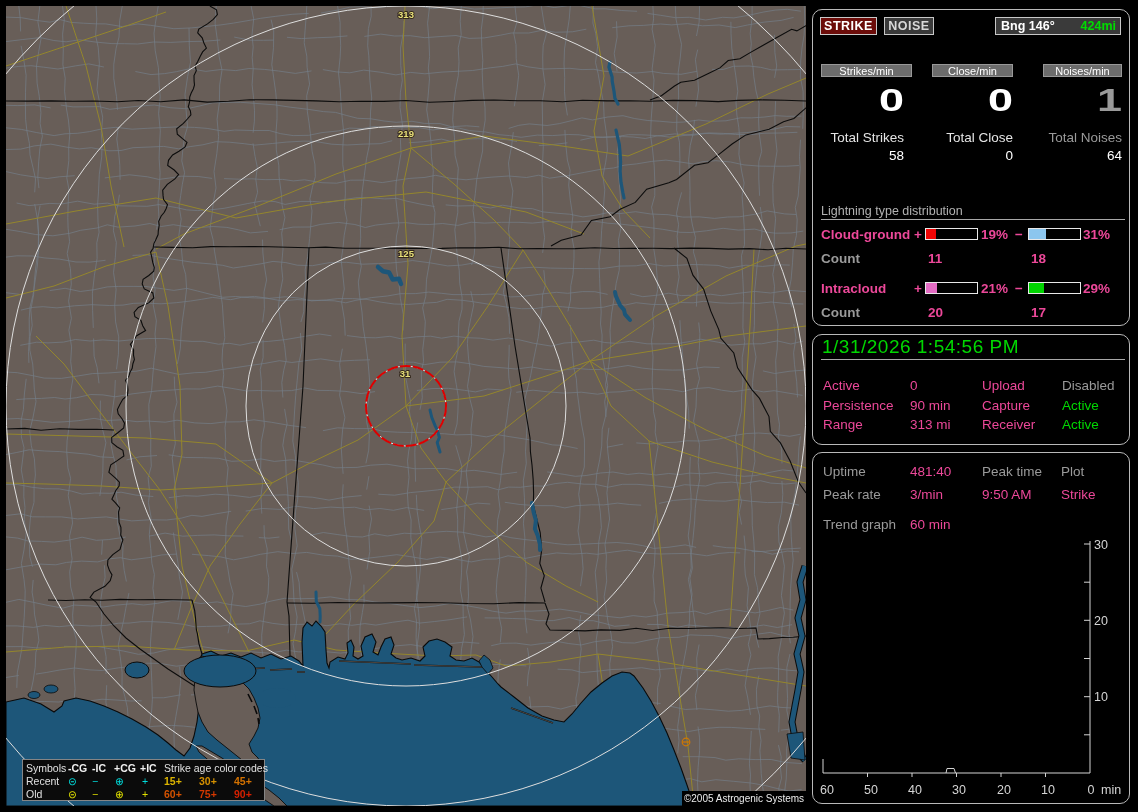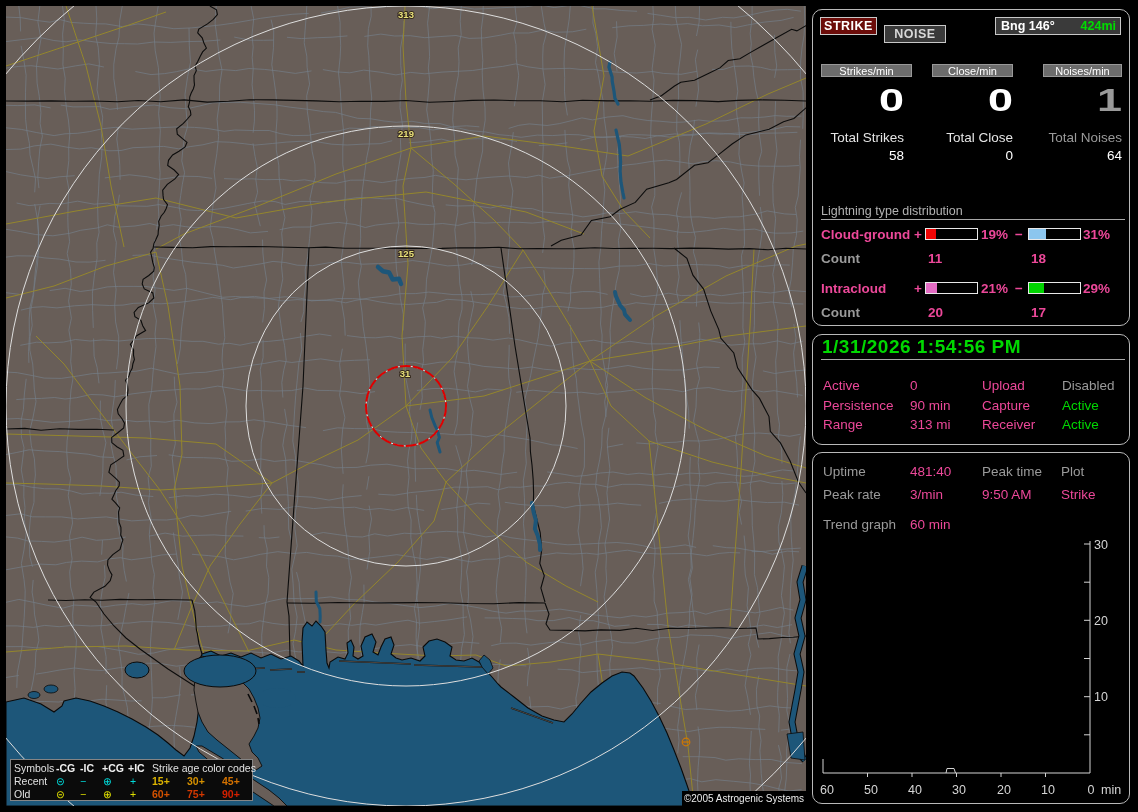--- a/index.html
+++ b/index.html
@@ -12,21 +12,21 @@
 .chip{position:absolute;top:54px;height:13px;background:#6c6c6c;border:1px solid #989898;color:#fff;font-size:11px;text-align:center;line-height:12px}
 .big{position:absolute;top:73px;font-size:31px;font-weight:bold;color:#fff;text-align:right;width:90px;transform:scaleX(1.45);transform-origin:100% 50%}
 .tlab{position:absolute;top:120px;font-size:13.5px;color:#e4e4e4;text-align:right;width:120px}
 .tval{position:absolute;top:138px;font-size:13.5px;color:#fff;text-align:right;width:120px}
 .b{font-weight:bold}
 .row{position:absolute;font-size:13.5px;color:#ec4899;white-space:nowrap}
 .gray{color:#9a9a9a}
 .green{color:#00d800}
 .bar{position:absolute;width:53px;height:12px;border:1px solid #e8e8e8;background:#000}
 .bar>div{height:10px}
-.legend{position:absolute;left:4px;top:753px;width:243px;height:42px;background:#0b0b0b;border:1px solid #858585;font-size:10.5px;color:#e0e0e0}
+.legend{position:absolute;left:16px;top:753px;width:243px;height:42px;background:#0b0b0b;border:1px solid #858585;font-size:10.5px;color:#e0e0e0}
 .leg-cell{position:absolute;white-space:nowrap}
 </style></head><body>
 <div id="map">
     <svg width="800" height="800" viewBox="0 0 800 800" style="position:absolute;left:0;top:0">
 <rect width="800" height="800" fill="#685e58"></rect>
 <path d="M12.8,0L14.2,12L14.6,25.4M15.1,39.8L18.2,56.4L20.1,69.2L19.5,86.3L19.4,97.3L19.6,113.4L20.9,124.9L23.4,137.5L24,148.8L27.1,161.9L29.5,173L28.7,186.3M28.7,198L31.9,215.4L32.6,233L32.6,244.8L31.3,260L28.7,277.9L26.8,289.8L24,301.2L23.2,313.1L23.4,330.6L22.5,345.6L22.9,356.9M20.2,372.8L18.4,388L17.4,403.5L15.1,414.7L15.4,431L18,441.7L16.6,453.9L15.3,463.9L17.9,478.4L17.8,490.8L19,501.4L18.2,513.8L20.3,526L18,543.8L15.4,557.5L18,573.5L19.2,584.5L18.9,596.9L18.2,611.5L17,626.7L16.1,640.7L13.8,654L11.3,666.9L10.8,681.9M13.4,695.2L13.5,706.5L14.4,721.3L13.5,737.4L14.5,754.8L15.2,765.4L18,779.6L19.1,795.4M33.8,0L31.9,15.8L35,32.9L32.7,45.6L30.5,60L31.1,77.2L33.3,90.5L34.9,106.7L34.1,117.5L36.4,130.2L33.9,142.3L32.7,155.9L31.8,171.1L32.9,182.1M34.1,199.6L31.4,214.1L32.5,225.7L32.3,243.3L29.8,261L28.5,273.3L27.6,288.8L24.8,304L26.2,319.4L24,330.9L23.8,344.2L26.7,358L27.5,369.1L28.3,383.2L30,395.5L26.9,412L23.7,424.8L25.3,439.5L28.4,452.8L29.4,469L28.1,479.9L28,496.4L24.8,508.2L23.3,524.1L23.3,535L23.8,550.7L26.5,560.7M27.2,573.9L26.1,586.1L27.9,597L28.5,608.2L31.6,624.2L32.9,634.4L29.8,646.9L29.2,661.4L27.1,675L24.7,686.2L21.7,700.1L22.8,717.4L24.3,734.9L26.6,751.4M28.2,767.5L30.3,781.1L31.5,798M56.5,0L58.3,14L56.6,28.2L57.3,43.8L56.9,58.8L59.2,72.2L58.6,85.2L60.5,103L62.4,114L63.8,127.9L62.7,142L62.8,154.5L60.8,171.9L62.9,183.3L62.2,197.1L61.8,211.7L62.1,222.2L63.6,235.7L61.2,247.5L64.4,262.7L65.3,278.2L62.6,295.1L65.4,312.3L62.9,324.1L65.6,340.9L64.7,355.6L66.9,373L65,383.8L63.7,400.1L63.5,417.7L61.1,434.6L60.7,444.9L61.9,461.9L64.6,472.3L62.2,489.7L65.2,505.1L66.6,517L63.6,529.9L64.6,541.4L66.1,552.9L63.7,565.8L64.7,581L67.9,593.6L66.6,609.2L67.4,622.5L70.5,634.3L69.6,649L68,666.6L69.1,682.9L68,696.2L69.8,712.7L71.7,727.3L73.1,743.5L70.6,755.4L72.9,771.3L71.9,786.9L70.1,797.7M90,0L90.8,13L89.6,29.5L92.2,41.4L93.4,57.4L92.2,70.2L91,83.8L93.6,96.3L96.7,111.1L95.3,127.3L96,137.6L95.7,150.9L93.3,168.2L92.5,185.9L91.6,198.3L92,216.3L93.1,226.3L90.8,236.9L91.1,252.4L88.4,269.2L86.4,287.1L86.6,304.5L87.3,321.9M87.6,332.5L88.1,350.2L91.1,361.4L93,377.3M94.4,394.6L94.2,411L96.9,424.8L99.9,436.7L97.1,451L96.8,466.7L95.3,480.1L93.8,490.1M99.1,519.8M96.5,534.2L95.6,548.7M98.4,559.3L99.1,571.5L96.2,584.4L94.3,597.4L96.1,611.5L94.9,622.3L97.5,636.6L100.1,650.8L100,668M100.7,679.2L99.9,696.4L102.4,710.2L101,728M100.6,738.4L102.1,753.3L101.9,768.2L99.2,785.4L97.3,799.6M116.3,0L113.7,14.6L113,31.1L110.1,42.3L107.8,58.2L107.8,72.8L110.5,90.7L111.5,103.8M112.4,120.8L110.8,133L112.9,149.1L113.8,159.3L114.1,173.8M113.4,188.7L111.8,199.7L108.7,210.4L107.4,224.8L110.3,236.4L109.3,251.3L107.5,266.5L110.1,283.5L108.7,299.1L109.6,315.9L112.7,330.8L112.4,348.2L110.5,363.3M109.3,374.1L108.7,388.1L107.2,399.3L105.3,413.5L107.4,426.1L104.8,437.3L107.2,449.5L110,459.7L110.3,475.9L110.3,490L112.4,500.1L111.6,517.8L114.1,529.9L117,540.1L116.6,551.2L118.2,564.4L120.4,575.5M122.9,587.1L119.8,602.3L117.7,614.2L115.3,624.5L112.3,638.9L114.2,650.6L116.1,666.3L116,679.8L118.9,690.7L121.4,701.7L122.1,711.9L124.6,722.1L125.9,738L126.4,755.6L123.4,766.3M126.6,778.3M152.2,0L149.4,17.2L148,27.2L149.2,44.3L152.4,61.7L153.2,79.3L154.2,90.8L152.6,107.4L154.3,124.9L153.6,137.9L153.1,152.3L154.1,166.7L153.2,183.1L152.1,196.7L152.9,210.8L150.5,223.6M148.6,233.8L148.8,245.2L148.7,256.7L147.1,270.6L149.1,283.7L147.2,298.8L150.4,314.8L149,328.1L150,340.4L148.1,354.7L146.8,369L145.6,384.7L142.8,398.4L143.2,413.8L144.8,430L144.7,446.1L145.3,460.3L142.1,471.7L143.7,486.6L142.4,496.6L145,510.9L143.3,528.6L144.7,542.3L145.9,557.4L148.4,568.5L146.9,582.2L148.8,595.8L146.4,612.6L145.2,626.7L144.4,638L144.8,652.6L145.3,664.3L145.8,675.4L146.4,693.3L145.7,704L143.2,721.1L145.1,731.8L144.7,748.5L144.1,759.4L143.2,775.5L145.6,790.6M182.4,0M183,22L183.3,39.2L184.5,56.4L181.6,70.6L179,88.3L180,103.4L181.5,120.8L178.4,131.3L176.9,143.1L175.8,154.9L178.6,166.7L176.3,178.5L174.7,189.4L173.1,200.3L175.2,213.2L172.8,229.8L175.5,243.7L176.8,258.5L179.7,268.6L180.6,282.8L178.7,298.8L176.3,315.5L175.2,325.8L174.3,342.8L171.4,357.9M168.3,370.6L168.7,381.9L171,396.3L167.9,407.9L168.1,421.6L169.3,437.6L166.2,452.1L168.2,470.1L169.7,484.8L171.2,502.6M167.4,526.5L169.8,543.6L172,557.2L173.4,570.8L176.5,585.9L174.5,599.6L171.8,613.8M173.7,660.6L174.7,675.4L172.9,693.1L169.8,710.8L167.9,722.7L168.1,735L168.5,749.1L168.5,763.1L166.2,776.2L165.9,794M210.2,0L209.1,17.4L211.2,32.9L213.1,50.3L216,64.1L213.7,78.9L213.4,96.3L211.1,113.2L212.6,130.7L210.8,147.8L208,165.5L210,181.9L207.3,196.7L206.1,207.6L204.1,222L207.1,233.7L208.5,245.2L211.4,262.2L213.3,275.1L214.7,287.1L216.4,298.8L217.4,314.9L218.8,331.8L216.6,342.9L216,355.2L217.7,368.6L216.4,379.8L218.9,390.2L221,405L219,421.7L219.7,433.3L218.9,449.9L222.1,461.7L220.6,477.6L222.5,490.6L222.8,504.4L220.1,519.8L219.8,531.1L219.2,548.1L221.8,562.2L224,576.1L227.2,587.6L225.4,599.2L224.3,615.4L222,627.3M221.3,654.5L224.2,671.7L224.8,685.9L222.8,699.9L225.5,716.5L228.4,733.6M223.5,760.4L220.7,777.6L222,794.5M245.1,0L247.7,12.8L246,29.4L247.2,40.9L246.2,51.4L247.2,62.9L246.1,78.7L247.5,91.3L248.5,104.5L248.4,115.2L247.1,126.7M247,137.4L249.1,150.6L251.3,161.2L249.8,173.3L251.6,186.3L248.5,197.3L251.3,208.2L254.3,220.2M256.5,233.6L256.9,247L258.1,258.4L260.6,273.9L258,286L258.4,302.4L256.6,316.4M257.1,333.8L257.1,351.7L254.2,363.5L255.3,374.7L255.4,391L257.4,405.2L258.4,419.9L255.2,436L255,449L254.6,463.5L256.6,477.4L254.9,490.2L255.8,507.6M258,519.2L258.3,529.8L261.2,543L260.5,560.3L262.8,571.6L262.1,587.7L259.4,599L257.2,616.3L255.7,629.2L256,644.2L258.6,658.6L261,674.1L258.2,687.9L259.5,698L260,709.5L262.4,722.3L264.9,734.4L262.1,751.7L264.8,765.2L263.7,780.9L260.8,795.9M267.1,0M265.1,13.6L267.7,24.7L267.5,41.7L265.8,58.6L267.3,69L269.8,86.9L271,102.3L271,112.9L270,126.3L270.3,143.9L272.8,159.4L273.1,170.8L275.4,188.4L276.1,199.2L278.9,211.5L275.7,227.2L277,243.2L275.5,259.8L276.8,272.9L274.1,286.3L272.4,301.2L274.7,317.2L276.3,328.6L278.6,339.6L280.2,354.3L277.7,364.5L275.8,376.6L276.9,391.5M278.6,402.9L281.1,418.1L278.4,428.9L276.8,439.5L279.6,453.1L280.2,469.7L281.5,483.3L282.4,497.4L282.4,511.5L282.7,523L285.5,534.7M290.5,566.1L293.1,576.3L294.1,590.7L296.9,604.2L300.1,620L299.8,632.6L300.8,649.7L298.5,662.2L296.9,676.9L295.6,693.8L297.9,710.5L296,720.6L297.2,733L297.9,746.9L300.8,758.2L298.5,770.7L296,784L295.4,797.4M300.8,0L300.2,10.2L299.1,24.2L298.2,36.8L300.8,50.2L301.1,61.2L303.6,78.2L300.7,89.8L301.4,105.9L303.1,117.2L304.4,127.6L306.1,145.2L308.9,158.1L309.3,170.6L306.3,181.7L303.9,192.9L306,204.9L304.6,221.4L303.6,232.7L301.7,250.5L299.2,263.5L299.7,278.9L298,292.4L297.8,305.8L294.9,316M294.4,327L295.8,343.7L292.9,356.9L291.2,374.5L289.7,389.5L288.6,405L287.6,422L286.8,435L289.3,449.6L290.5,466.2L292.3,476.4L291.7,493.8L289.5,505.1L288.8,522.4L291.2,539.9L288.8,550.1L285.8,563.3L287.1,577.3L288,594.7L291.1,611L289.5,625.3L287,637.7L290.1,654.9L292,669.7L292.5,681.3L293.9,693.5L293.9,703.8L295.1,718.2L293.2,734.9L292.7,749.3L294.3,764.9L296.5,782L298.1,796.9M331.6,0L334.1,16.4L334.1,28L334.7,39.6L334.1,51.7L332.5,67L334.2,82.6L334.8,94.3L336.1,111.3L337.7,126L336.8,141.3L336.8,158.6L339.2,175.7L339.4,187.9L338.4,201.7L341,214.3L338.2,229.3L336.9,242.8L335.2,254L336.8,268.9L338.3,283L335.6,296.4L338.4,313.2L339.2,329.6M336.4,342.7L333.6,358.4L335.5,374.9L333.6,389.1L336.5,401.2L338.9,411.4L336.7,423.1L335.2,440.9L336.2,456.2L337.1,467.8M337.2,478.3L336.4,489.8L337.2,501.8L338.7,519.2L340.5,530L341.9,542.2L343.2,559L345.4,571.3L343,588L343.3,598.6L344.7,611.9L342.2,624.1L342.5,636.8L339.8,649.5L337.9,666.4L337.9,677.9L336.3,688.7L333.9,700.3L334.8,711.6L334.3,726.9L335.4,740.4L337.8,756.5L340,773.8L337.5,791.2M365,0L365.2,10.4L362.4,22.5L361.7,39.8L362.8,49.9L363.3,60.4L363.9,74.3L365.7,92L364.6,105L364.1,121.7L363.2,139.7L360.5,152.7L358.3,169.8L356.1,186.5L355.4,200.7L354.3,217.3L354.7,232.1L353.2,249.3L355.3,260.3L352.3,276L353.6,289.7L356,306L357.1,320.8L359.9,338.3L361.9,354.7L363.4,371.9L364,386.4L361.1,401.8L360.7,416.2L363.4,429L362.7,444.2L359.9,457.3M362.9,470.2L360.7,483.6M363.1,499.5L365.5,513.2L362.8,528.5L363.8,545.5L361,563.5M357.9,578.6L358.1,595.9L356.4,606.5L354,620.9L353.7,635.8L356,651.5L354.2,663.8L352.6,675.8L349.9,690.7L351.2,704.8L349.1,717.1L347.5,734.1L344.4,749.8L345.1,767.5L347.4,780.3L345.3,798.1M396.2,0M397.9,15.1L397.4,26.5L394.5,42.1L394.8,59.7L396.3,74.6L394.4,86.2L394,101.5L396.5,119.2L394.4,133.6L395,147.2L392.2,164.5L390.1,176.9L389.6,190.6L391.2,205.3L392.9,219.1L390.5,230L389.4,246.1L390.5,263.5L393.3,280.6L394.4,292.6L397.3,308.5L397.1,324.5M399.2,337.6L399.2,352L399.3,369.4L402.2,384.2L404.5,395.2L403.4,405.5L406.2,422.4L405.4,433.1L402.7,445.1L401.5,455.2L403,471.3L401.4,486.8L402.2,500.2L405.1,513.9L404.8,531.5L407.4,547.9L410.4,561.7L411.2,578.9L410.5,589.4L412.7,606.3L413.6,620.6L411.5,637.3L411.2,654.4L408.9,668.9L406.3,684.3L404.2,700.5L402.2,715.8L399,733L397.6,747.9M398.5,759.7L395.5,771.8L396.1,783.7L398.3,797.2M423.6,0L421.6,17.2L422.9,33.5L423.6,50.5L422.3,62L423.5,72.8L422.2,89.2L420.7,103.8L423.2,120L425,136.3L425.4,150.9L427.3,164.7L426.6,179L426.2,195.5L429,206.4L428,222.7L426.4,240.6L423.5,256.3L420.5,273.6L419.8,290.2L416.7,301.9L419.3,315.5L418.7,327.1L416.7,343.7L417.6,355.3L415.3,365.5L415.6,379.8L416.3,391.7L414,403.8M411.7,416.5L409.7,430.1L408.8,446.3L409.1,458.7L409.6,475.7M410.3,488.7L411.2,505.4L413.3,519.2L415.9,533.4L414,549.7L414.4,563L413.2,574.3L411,590.4L408.4,602.4L410.5,615.2L410.1,631.3L410.8,643.2L413.2,653.7L414.4,665.5L414.9,681L413.4,692L411.2,704.4L410,718.5L410.1,732.3L413.1,748.1L415.7,764.1M416.1,774.8L417.4,792.7M455.3,0L454.2,15.4L455.2,28.5L452.2,41.9L453,55.8L452.3,69.6L449.6,83.6L447.6,99.1L446.7,113.9L448.5,131.5L449.1,149.4L452.3,162.2L451.2,178.9L451.6,189.8L451.8,206.3L448.8,223.6L450.3,239.5L451.6,253.7L453.2,264.2L453.7,277.1L456.1,291.3L456,303.2L453,315.2L452.3,328.8L452,343.9L449.5,355.6L448.1,365.7L450.3,378.7L452.3,390.8L451.9,406L451,418L448.1,428.2M449.7,439.3L452.9,450.2L455.9,460.7L454.6,475.9L451.9,490.3L450.7,502.8L451.7,513.2L451.6,528.6L453.9,542.3L455.9,554L455.5,566.8L454.4,583.7L457,598L457.3,615.4L458.4,628.5L455.6,642.5L454.5,656.9L453.4,667.9L455,678.2L452.8,689.3L455.6,702.1L454.5,712.4L455.9,726.8L457.8,738L459.8,753.2L462.9,766.2L459.9,777.9L460.1,795.1M477.2,0L477,10.3L475.3,23.4L475.8,40.8L476.8,54.6L476.2,66.1L477,83.9L479,101.3L479.2,114.2L476.9,128.6L476.6,145.1L473.7,158.1L470.8,172.8L469.3,187.7L467,204.3L468.7,216.2L469.2,233.7L468.3,248.1L465.6,259M464.8,285.2L467.7,298.8L465,311.5L462.6,322.8L461.4,337.5L462.6,352.9L464.2,363L461.5,380.4L464,393.5L467.1,405.5L465,423.1L465.6,438.5L462.5,453.4L460.2,465.9L462.1,483L459.2,498.1L458.4,513.7L457.6,526.4L460.6,540.6L463.3,550.8L460.6,566L462,576L462.5,590.1L461.5,601.4L464.5,613.9L467,630.7L465.2,643L464.3,655.6L462.9,666.5L461.4,678.8L460,696.1L458.7,711.6L459.5,728.7L462.5,741.6L461.8,755.1L461.7,768.9L460.8,785.1L463,795.5M508.9,0L510.9,16.3L507.7,27.2L510,38.6L510.2,52.8L512.7,69.2L510.9,84.8L508.3,100.3M507.3,126.1L505.6,139.8L502.5,157L503.8,171.2L506.9,184.9L505.4,198.6L503.9,210.2L502.5,223.3L503.8,233.6L502.6,246.6L501.4,261.5L499.3,274.9L497.4,286.6L500.1,296.8L503,311.7L503.7,327.8M503.2,338.8L503,350L502.4,362.2L502.9,372.6L505.1,384.1L502.3,400.6L500.9,413L498.2,427.4L498.2,445.3L496.2,457.7L494.5,474.4L492.1,488L494.1,503L491.7,513.7L491,526.8L492.9,542.5L493.7,555.1L491,572.7L490.1,586.5L491.7,599.1L493.4,612.1L495.6,622.5L494.3,636.4M494.3,653.5L492.4,665.1L491.8,679.4L490.4,696L492.9,713.1L490.1,731L492.6,745.2L491.4,758.9L493.6,773.9L490.8,786.7M535.3,0L538,17.2L540.4,27.9L537.2,39.3L536.7,51L536.9,63.4L539.1,78.6L536.2,96.3L536.5,112L536.6,128.5L537.3,140.4L536.8,152.1L536.2,163.8L536.1,175.4L536.7,190L536.7,207.9L537.1,220.9L538.6,231.4L536.6,246.9M537.8,264.2L539.3,279.4L536.5,289.4L536.2,300.5L534.1,315.9L532.3,330.7L530.1,341.3L527.5,354L524.7,369.3L521.7,381.8L518.7,393.9L521.6,410.3L520.6,427.3L519.5,445.3L520.3,457.3L517.3,474.8L518.4,491.3L518.8,503L517.4,517.2L518.9,531.9L518,545.6L520.2,561.7L520,571.8L519.3,589.4L518.6,603.6L519.6,616.2L521,627.3M521.5,641.9L524,658.8L522.1,669.2L521.3,680.2M523.5,690.5L525,704L525.2,715.6L527.1,728.4L528.8,740.1L526.9,756.8L528.9,773.1L528.8,790.3M564.3,0L563.2,13.3L560.8,28.9L558.5,43L558,58L558.7,71.4L558.5,85.3L559.3,96L561.4,109.4M558.9,123.9L559.5,136.2L561.4,154.1L564.1,164.3L562.7,179L564.3,194.1L566.8,210.4L565,226.4L568,242.3L568,252.7L567,268.4L564.8,279.7L564.5,294L561.9,305.4M564.4,318.9L565.3,331.9L566.1,343.9L567.7,361.2L570.3,372.6L571.3,386.7L573.2,401L575.3,417L578.4,433.1L578.5,445L578.3,461L575.1,471.8L572.7,488.3L574.2,498.7L573.6,512.9L572,525L573.7,535.1L576,548.9L577.1,562.8L574.5,580.2M574.7,609.2L572.6,626.7L575.2,642.9L573.3,659.7L573.1,675.7L569.9,692.1L570.9,706.7M572.7,719.3L570.4,736.5L570.3,753.5L572.2,764.6L572.4,781.7L569.7,799.7M587.5,0L586.9,17.1L589.7,27.3L591.6,40.8L589.5,56.5L592.1,67.6L594.8,83.2L597.6,97L598.1,111.5L600.7,129.4L601.4,144L599.7,156.2L596.9,170.2L598.8,183.7L597.8,195.7L597,209.2L595.6,224.7L594.8,240.6L592.9,256L593.6,272.3L594.3,290.1L595.2,306L594.5,318.1L596.1,329L595.7,346.1L598.8,363.7L601.7,379.7L598.7,395.7L600.1,410.9M602.9,421.8L601.2,435.8L601.8,445.8L603.9,462.7L602.1,476.4L600.9,486.8L602.3,501.3L603.6,513L601.1,526.8L599,538.8L600.4,550.2L599.9,562.4L600.7,574.9L598.1,590.8L600.4,604.2L602.1,616.4L604.9,627L606.6,640.6L603.7,657.7L604.4,675.4L605.5,688.5L608.5,701.6L606.9,717.3L607.7,727.4L609.7,743.8L609.2,758.1M607.3,772.2L606.1,782.2L605.3,794.3M610.5,15.3L611.1,31.1L608.2,47.5L611.1,65.3M614.3,130.3L611.3,145.4L612.1,162.2L613.4,178.2L614.6,193.2L613.1,206.8L615,221.6L612.4,234.3L613.5,246.5L613.2,264.4L610.2,277.3L608,293L605.5,308.2L604,324.8L604.7,338.7L603.1,356.6L601.6,367.4L599.5,378.3L602.1,393.6L599.4,410.8L596.2,423.3L595.7,440.1L593.8,453.2L590.8,467.6L589.6,480.7L592.2,491.5L594.3,506.1L595.4,521.6L592.8,535.7L592,551.8L589.2,566.2L590.8,583.7L591.7,600.7L592.9,616.2L590.2,633.9L591,648.6L591.2,665.1L592.3,679.7L593,693.3L593.6,707.6L593.8,718.5M590.7,730.1L588.6,745L586.8,758.8L587.6,776.7L587.1,791.5M646.9,0L647.6,12.8L646.1,23.2L649.2,39.2L647.6,51.6L646.1,63L648,73.8L647.4,84.9L646.6,95.1L645.2,112.9L644.6,130.1L646.5,142.9L648.2,159.9L648.8,175.4L648.8,189.6L645.6,201.2L647.8,212.9L648.1,228.9L647.7,242.3L650.1,257.9L651,269.4L651.7,283.5L649.3,295.9L646.6,307.3L647.8,320.3L645.5,334.4L647,350.7L646.5,364.5L646.1,376.6L647.3,393.9L647.5,405.5L649.8,416.2L649.2,426.5L652,440.7L649,457.6L647.6,469.3L648.5,483.2M649.1,494.2L650.5,506.4L648.4,516.4L646.7,526.8L649.1,544.2L648.4,558.8L647,569.9L648.3,584.4L648.1,595.1L651.2,606L651.5,616.4L653.4,631.4L650.9,642.2L652.9,657.2L654.3,670L651.6,681.7L651.5,699M654.7,716.4L656.9,730.3L657.5,740.4M659.7,751.5L656.7,763.7L656.3,781.2L656.9,796.5M669.3,0L670,13.1L673.1,27.8L675.5,38.3L674.2,52.1L672.2,66.5L672.4,78.2L672.6,91.1L670.9,108.6L670.7,124.3L673.5,136.4L673.9,152.5L673.6,169.1M675.6,186.4L672.6,197.2L670.5,207.5L672.6,218.6L671.1,230.2L672.4,243.3L671.3,257.7L673.1,270.8L670.5,285.5L673,297M673.9,314.2L674.9,331.3L676.6,348.5L677,366.4L679.5,378L680.7,392.1L682.6,404.6L683.2,422.6M684.3,450.9L683.7,466.3L684.1,478.5L685,488.9L685.1,502.8L684.2,514.2L682.2,530L684.7,544.8L685.2,561.9L682.4,573.4L685.4,589.8L687.2,606L690,624M693.1,638.5L690.7,652.1L691,663.7L692.1,677.1L689.4,689.6L690.9,704M692,720.5L693.6,731.9L693.6,744.6L692.1,761.2L691.5,776.6L692.2,790.4M693.6,0L693.1,16.4L690.5,30M691.7,43.6L689.4,53.7L691.7,71.2L692.5,84L689.9,100.6M688.5,113.9L687,128L684.2,139.6L682.6,153.9L683.7,169.4L684,184.7L683.9,194.8L684.7,209L686.4,219L689.5,231.5L687.4,245.9L690.3,255.9L691.9,267.3L692,279.2L690.8,289.6L690.4,300.6M692.7,316.5L693.9,327.7L693.3,343.6L690.5,358.2L693.5,372.7L690.6,383.3L690,401.3L687.6,415L690.5,427.5L693.6,438.6L692.2,456.6L693.8,472.4L690.9,488.6L689.2,502.6L688.7,514.8L687,532.6L685.1,548.2L686.4,562.1L683.9,572.3L686.1,588.4L683.7,602.5L683.6,614L682.4,625.3L680.3,642.2L677.4,657.2L674.8,669.5L673.4,679.5L674.1,694.7L673.7,706.6L671.7,720.7L673,734.5L671.7,747.3M669,762.9L667.2,778.1L666.2,794M723.2,0M724.9,15.8L725,27.3L725.8,42.2L727.8,56.5L729.7,69.1L731.8,85.2L730,96.4L730.9,109.1L732.8,121.5L733.7,131.7L732.9,148.2L735.8,166L738.1,177L736.1,190.3L737.2,204.5L738.2,220.7L738.5,238.6L735.5,249.7L736.1,261.2L736.9,273.6L737.6,290.3L737.1,305.6L736.9,321.9L738.8,335.6L736.2,351.8L736.3,364.7L737,375.2L735.6,389.8L735.4,405.1L732.6,418L729.4,431.6L730.9,444.5L731.6,458.7L730.2,472.2L732.3,482.8L735.5,495.3L733.2,506.6L735.5,518.5M738.1,529.6L739.3,541.9L738.6,557.8L739.3,569L742.4,581.7L741.1,599.7L743.4,612.7L745.2,626L742.3,638.4L744.9,648.8L741.7,662.2L739.1,679.8L741.6,691L744.5,708.8M745.3,724.9L744.5,739.9L743.4,757.9L744.5,768.9L744,779L744.6,791.9M746.1,0L746.1,11.7L744.2,27.5L745.3,37.7L744.3,48L746.8,59.5L747.8,70.5L750,85L753.1,97.5L752.6,115L753.2,127.4L755.7,145.3L752.8,155.4L752.8,173.1L753.6,189.8M754.3,201L756,213L755.9,227.9L753.7,242.9L751.6,254.7L750.1,270.4L748.4,287.2L748.5,302.3L748.4,319.4L747.1,335.1L750,350.9L747.6,366.2L746.6,376.4L746.8,388L747.5,401.5L747.9,417.1L748.8,429.4L748,442.2L748.9,455.3L746.7,466.7L744.3,479.4L745.2,489.7L746.1,503.9L746.3,519.7L747.8,535.2L748.7,551.6L748.4,568.5L751.5,581.7L752.6,596.3L753.9,607.7L751.3,619.4L750.4,631.7L752.8,641.7M752.8,669.7L750.4,683.6L750.9,699.6L753.7,710L752.8,720.5L755,734.6L753.9,744.7L754.8,757.5L755.2,767.6L756.6,780.7L758.4,791.5M768.4,28.8L768.9,46.6L770.7,60L768.6,71.8M770.6,83.2M769.6,95.1L768.9,112.2L769.3,129.3L771,145.1L768.5,161L766.8,178.6L767.1,196.5L769.6,212.6L768.5,225.8L768.1,239.5L769.9,252L766.8,268.4L768.5,280.3L767.4,296L770,308.3L772,318.6L771.5,331.6L771.2,343L769.7,354.5L770.2,370.7L770.8,382.6L771.1,393.1L771.5,406.9L773.5,418.6L772.5,431.3L775.6,442.6L776,457.4M775.9,475L776.8,488.4L775.4,506.4L772.3,520.9L772.9,535.9L776.1,547.5L778.4,560.2L777,576.4L775.4,589.4L778.4,607.2L776.1,620.4L775.1,634.5L772.1,651.1L772.6,661.2L772.4,674.7L771.7,686.6L771.6,696.6L773.3,709.3L772.7,726.3M772.4,739.1L775.2,750.9L774.4,761.5L775.5,772.2L772.7,782.7L775.7,795.9M798.3,0L798.8,13.9L798.1,29.2L796,41.9L794.7,55L794.4,71.2L797.1,85.3L797.3,101.4L797.1,112.2L796.7,122.8M794.5,133.7L793.5,150.5L794.2,162.5L792.9,179.8L792.2,190L789.3,201.5L791.2,213.7L790.4,229.6L787.3,242.9L786.5,256.8L785.1,273.5L782.8,285.5L785.6,301.3M787.8,318.1L790,331.8L787.6,346.7L788.5,358.6L790.7,375.8L791.5,391.4M791.9,414.1M794.4,430.4L792.9,442L792,459.6L790.8,471.5L789.2,486.6L786.9,497.5L784.8,513.2L785.2,530.2L786.1,543L787.2,554.3L785.8,566.7L784.6,582.5L784.1,598L784.1,613.2L782.9,626.7L784.4,637.3M784,648L780.9,661.4L780.9,677.3L781.6,692.7L780.8,704.3L783.1,715.6L783.1,729.2L780.6,742.8L780.9,756.4L780.2,773.1L778.7,784.9L777.3,796.3M0,11.1L15.5,11.7L31.2,14.5L44,16.2L54.1,13.6L64.9,16.4L77.5,17.2L89.1,17.8L99.7,17.9L116.3,20.6L131.8,17.9L144.5,19.3L154.9,20.8L167.9,22.7L185.5,21.9L202.6,20.2L215,18.9L227.4,17.1L244.4,14.2L254.7,12.3L269.2,10.4L286.1,8.3L302.7,7.4M315.1,7L332,4L343.7,1.2L354.9,0.6L367.7,1.9L385,0.1L397.2,-2.6M413.4,-0L426.4,2.8L440.7,0.6L456,1.1L468.4,3.1L479.4,2.7L494.3,1.8L508.4,1.2L519.6,0.9L532.9,-1.4L548.2,1.6L561.8,-0.3L574.7,-0.3L589.1,2.9L599.3,2.8L615.5,4.5L631.1,5.3M641.5,7.4L654.6,9.3L669.4,11.7L683.4,11.3L699.7,14L716.7,11.3L727.9,11.9L743.1,9.2L757.1,6.1L769.2,4.1L781.3,3.3L794.9,5.2M0,35.6L16.8,33.5L34.4,31.6L47.8,34.5L60.2,35.8L73.4,33.8L89,36L105.9,37.6L118.6,37.7L131.7,38L147.6,36L164.8,36.4L181.2,35.6L196.8,35.3L214.3,34M228.2,31.1L244.1,34.2L257.3,34.3L267.6,34.1M281,31.3L295.3,32.6L311.6,31.7L326.1,31.2L341.4,29.9M358.4,30.4L374.8,28.1L388.6,30L404.2,29.7L418.8,31.7L434.9,30.5L450,29.5L463.2,32.4L478.4,31.9L494.9,29.1L505.2,27L522.9,27L537.3,24L549.2,26.3L566.3,25.8L580.3,23.2M593.2,23M606.2,21.7L622.9,19.8L637.2,19.4L654.5,18L665.5,18.9L681.6,17.6L696.4,19.8L713.1,19L729.2,21.6L741.5,19L758.3,16.1L775.1,14.4L787.6,11.4M0,62.1L12.8,60.4L24.9,59.7L37.8,61.2L51.9,63L69.9,59.8L82.8,57.9L97.9,61M112.7,64.1M129.4,65.5L145,68.6L158.7,67.6L170.3,65.7L184.2,62.6L199.7,65.4L214.9,63.5L229.7,64.6L242.9,62.5L258.3,63.4L272.5,65L289.3,67.4L305.5,64.9M316.9,63.6L330.5,65.9L343.8,66.8L357.8,64.1L374.2,66.2L389.9,68.9L404.7,66.4L418.9,67.8L436,66.1L451,65.3L466.7,64.5L484.2,61.8L496.7,60.4L509.7,57.9L521.8,60.8L537.8,63L550.1,62.6L563.9,62.3L576,63.6L587.9,63.3L597.9,65.2L613.1,66.3L630.6,67L646.4,65.5L657.4,67.4L675,68.3L691.1,65.3M706.1,63.4L717.3,63.4L727.4,60.3L743.1,60L754.5,61.3L765.6,63.9L781.4,63.7L794.6,63.5M0,99.3L11.9,99.6L28.6,98.9L44.6,101.9M54.8,99.1L67.1,100.9L77.8,100.8L93.2,100.6L103.8,103.3L116.4,101.8L133.3,100.1L148.4,99L164.2,101.7L180.7,102.8L193.9,99.9L206.5,96.8L219.4,96.4L234.4,96.3L251,97.5L268.4,98.8L284.3,101.2L301.9,103.3L317.4,105.6L329.5,106.4L340.3,109.4L351.6,112.3L364.9,112.8L378,115L390.1,116.3L406,115.3L418.4,117.4L434,117.6L445.3,120.7L460.5,119.8L473.3,120.8M502.7,122.4L512.8,119.3L523.4,117.9L541,119.5L553.4,117.6L565.3,114.7L575.9,111.9L586.6,113.9L601.8,111L617,109.7L628.4,112.5L641.8,114.5L653.4,115.2L667.1,116.4L677.1,116.1L692.7,114L704.3,115.3L720,114.8L734.5,111.8L745.8,111.9L758.9,111L769.2,109.6L780.9,110.3L795.5,110.1M0,121.8L15.4,123.4L30.3,126.5L48.2,129.6L59,127.8L71.3,127.3L83.7,125.6L96.7,122.7L109.7,121.3L126.2,123.2L141.2,122.3L156.3,121.6L170.9,120.9L188.5,121.4L201.2,122.4L218,125.3L228.8,124L246.3,124.5L263.3,124.5L274.7,127.7L287.2,129.6L302.7,129.3L316,126.6L332.8,124.9L343.7,122.1L357.1,122.6L367.9,120.4L385.7,122.3L396.3,121.4L412.1,121.5L426.9,124L443,121.4L453.4,122.2L463.5,124.6L479.7,126L493.1,128.7L503.7,129.6L515.1,131.3L531.3,129.1L546.3,129.6L562.3,128.5L573.1,128.8L585.9,130.7L596.6,131.5L608.4,130.9L622.5,128.7L635.1,128.8L651.4,129.6L663.2,131.1L677.1,129.6L688.1,128.2L698.8,127.2L715.3,128.2L728.1,127.3L740.9,126.6L756.4,124.7L769.8,122.8L780,120.5L794.3,120.9M0,143.5L14.8,143.1L28.3,139.9L44.8,138.1L60.9,141.2L73.4,142.9L85.3,141.7L102.9,144.8L115.1,144.5L127,141.7L144.2,141L157.7,140.4L172.5,142.8L184.8,140.5L196.9,138.8L209.8,135.7L223.4,136.2L238.2,137.7L248.9,139.1L266.3,137.5L280.3,136.1L297.9,135.1L309.5,135.5L325.7,138.2L341.1,139L357.9,138.1L374.1,137.7L386.2,134.7M402.8,136.8L417.7,135.7L435.6,133.1L447.3,136L459.1,133.2L471.6,132.7L486.4,132.9L501,133.7L511,135.5M532.8,139.6L544.1,138.9L561.4,136.8M574.4,134.2L588,131.2L604.8,130.8L616.6,130.6L627.2,131L639.3,132.5L650.9,130L668.8,127.9L686.4,129.3L703.2,126.9L717.6,127.4L729.6,128.5L745.9,128.5L758.8,127.2L774.4,127L791.4,126.3M0,165.6L14.5,168.8L28.2,170.9L41.3,172.5L53.3,170.8L68.7,169.7M98.8,171.9L109.2,170.6L123.5,168.8L141.4,170.8L152.8,173.4L163.7,172L175.2,170.2L192.3,170.5L206.1,172.4M218.1,172.6L232.6,173.2L245.8,172.8L259.1,173.7L276.6,173.4L287.4,174.9L298.5,173.8L316,176.7L330.7,177.2L344.6,174.2L358.4,174.1L376.2,176.6L391.3,174.2L403.8,172.4L419,171.4L429.7,169.3L443.7,172.2L460.1,173.8L470.3,172.6L485.1,171.2L502.8,170L520.6,171.5L532.7,169.2L543.6,172.2L561.6,169.6L578.3,166.4L594.8,163.3L607.5,162L618.1,159.2L630.5,157.9L645.7,155.4L659.9,154.1L670.1,155.4L687.2,157.9L697.2,155.6L709.8,154.7L724.6,156L738,158.9L753.1,160.1L764.3,160.2L780.4,160.2L792.9,159.5M10.6,197L23.1,199.6L33.7,198.6L43.8,197.4L56.1,197.9L71.6,195.2L88.2,198.2L101.4,197.1L112,199.8L126.3,200L140.9,200.3L152.9,198.6L170.5,201.6L180.7,203.9L191.6,204.6L205,203.8L218.1,202.3L231.1,199.7L241.9,197.5L256.6,194.9L269.1,195.6L279.1,198.4L294.9,195.4L306.4,195.4L321.1,196.7L334.5,194.2L349.8,191.8L360.7,191.5L378.7,192.9L390.8,192.4L401,195.2L414,198L428.6,200.6M439.7,198.9L451.8,200L468.6,199.6L484.6,202L496.7,199.2L514.2,202.1L526.5,202.7L536.8,205.9L552,207.3L563.5,208.2L576.9,210.9L591,209L602.1,206.5L613.2,207.7L629.6,205.7L644.8,208L662.2,208.7L676.8,211.1L693.6,210.9L708.6,212.4L721.8,211L733.2,210.8L749.9,208.1L761.1,204.9L778.6,207.9L790.1,208.5M0,223.3L14.6,225.6L29.3,228.5L46.9,229.8L63.8,227.3L74.6,224.3L91,222L101.3,218.8L111.9,221.1L129,220L143.8,217.5L155.3,220.5L167.3,218.7L179.2,220.6L190,221.8L207.2,220.5L220.9,221.4L232.3,223.8L244.4,226.9L262,225.4M273.6,223.7L287,221.1L304,221L314.9,218.3L332.3,216.4L348.9,218.5L359.3,221.5L369.6,219.1L387,217.1L399.6,216.6L412.1,218.2L423.5,218.5L436.6,217.5L451.8,219.4L465.3,216.2L478.3,217.1L495.6,216.3L513,216.3L526.3,217.1L543.2,215.4L556.6,216.1L571,216L586.6,214.9L601.8,217.2L615.2,218.2L629.7,219.8L644.3,221.7L656.8,223.3L674.1,226.3L684.6,226.5L700.3,224.8L717.1,222.3L732.3,224.1L748.8,223.1L759.1,225.9L769.3,227.2L784.9,227L797.2,225.1M0,251.1L10.9,249.8L26.9,250L38.2,251.9L53.4,253.1L70,256L83.9,256.1L99.5,254.3M126.5,249.4L141.7,248.8L155.1,251.5L172.4,254.1L188.3,256.5L205.6,258L216.6,259.3L227.3,262L237.8,260.5L255,257.8L267,255.4L279.8,256.6L291.2,259.2L306.4,259.7L323.1,256.7L340.6,256.3L356.7,258.2L372.4,257.6L384.4,257L395.2,256.1L406.4,254.5L424.4,256.9L441.6,259.9L455.7,259.1L467.2,257L479.4,259.2L494.3,261.9L509.5,262.4L527.5,261.2L544.6,262.1L561.9,262.4L578.6,262.6L595.5,262.7L613.3,260.1L630.2,259.8L643,257.6L657.8,260L671.4,259.3L686,258.5L697.6,258.8L712.1,259.4L723,262.1L739.8,259.2L756.6,260.4L773.3,258.8L783.7,259.1M0,286.7L13.1,288.3M43.7,284.6L59.1,282.3L74.3,285.5L88.2,283.7L101.3,280.9L112.3,280.4L127.8,280.4L139.7,280.5L156.6,282.8L167.9,284.4L180.9,282.4L191.4,285L204,288.2L216.8,291.3L229.5,290.5L243.8,291.7L261.2,292.3L276,294.9L291.2,293.6L302.6,294.3L315.8,294.4L328.3,294.8L339.8,296.8L349.9,294.3L365.5,291.6L381.3,290L394.4,287.7L409.4,287.6L422.7,286.1L435.5,287.3L447,288.6L458.5,288.6L474.5,288.6L491.3,287.8L504.4,290.9L515.4,290.5L532.6,288.4L550.4,286.3L561.7,287.3L576.5,285.6L588.8,285.7L601.6,288.4M624.1,287.7L636.8,290.7L652.7,289L662.7,287.2L675.4,289.6L690.5,289.1L704.5,288.2L715.4,289.7L732.4,287.3L748.6,285.4L764.5,287L782.4,284.3L799.8,285.6M14.9,304.1L26.8,301.4L37.1,300.7L50.9,301.9L68.4,299.8L86,298.7L103.7,299.5L117,299.1L127.2,297.4L137.5,297L155.1,297.8L170.3,296.7L184.6,295L195.7,293.3L206.7,291.4L224.7,293.7L235.7,291.3L248.5,290.4L263.1,292.4L279.2,290.8L294.2,292.2L305.6,294.9L320.3,293.9L331.9,292.6L346.5,292.6L361.1,293.4L375.2,296.2L388.1,298L402.7,298.4L417.4,297.2L430.6,296.4L441.1,293.3L456.5,294.3L467.6,295.8L482.1,298.1L499.9,301L515.6,302.7L529.6,302.5L545.1,300.2L556.6,300.8L573.2,302.4L584,302.2L597.8,301.2L609,298.4L619.3,299L630.2,296.7L645.9,298.4L662,298.7L674.2,296.5L687.2,296.8L697.6,295.3L714,296.9L724.7,297.3L736.2,296.8L751.5,297.5L765.1,296L781.3,297.6L797.3,298M14.3,339.3L30.7,336.2L42,336.9L57.4,336.1L69.4,333.5L84.1,335L96.9,333.9L113.2,335L130,333.4L142.5,332.5L159.9,332.6L175.7,334.7L186.1,335.4L196.9,335.3L212.5,338.2L223.2,337.3L234,339.2L248.4,336.3L262.4,335.4L279.4,333.6L296.5,330.7L313.5,328L325.4,329.8M341,329.6L356.3,331.5L369.8,331.8L383.9,330.3L394.4,332.7L410.2,330.8L424.6,330.2L435.7,332.2L447.9,330.1L461,331.7L474.1,332.2L487,334.1L502.4,332L514.9,334.2L527.4,337.2L545.2,340.1L558.1,337L570.6,336.2L587.8,334.2L598.6,336.5L610.2,337.4L623.9,335.3L641,337.8L655.3,337.9L672.5,337.4L684.7,335.4L694.8,333.2L712.1,336.2L725,339.1L742.2,337.9L755.7,337.8L771.4,334.9L784.9,338L797,335.1M0,366L11.3,366.7L27.5,369.8L38.1,372.1L55.3,372.4L72.3,369.9L86.4,367.6L102.2,367L118.6,365.8L129.8,365.3L145.3,362.2L158.5,365.3L172.9,368.4L188.9,366.7L199.5,366.3L216.3,363.5L230.4,361.5L241.1,359.9L258.8,357.4L273.5,354.7L285.8,356.5L302.5,354.3L314.7,352.9L331,355.3L348.4,354.3L364,353.8M393.3,356.2L407.6,356.2L418.1,358.7L434,356.2L450.9,355.9L463,357.6L477.7,360.4L494,361.6L510.2,363L525.7,361L537.7,363.2L553.3,364.5L570.7,362.4L582.8,363.4L594.4,363.6L604.7,362.2L622,359.5L636.3,362.1L650.9,363.6L666.7,364.1L680.1,363.9L698,361L713.6,361.6M739.2,365.9M756.9,364.9L768.7,367.5L784,365.2L799.7,364M0,390.8M10.3,393.6L20.8,392.8L35.5,392.4L48.6,391.5L59,393L70.6,391.7L84.8,388.5L97,388.9L109.1,390.8L126,387.9L139.5,386.2L151.7,384.9L167.4,383.9L180,382.9L194.3,383L211.7,380.1L225.8,382.4L240.3,384.9L252.7,384.5L268.2,385L285.6,384.6L298.8,382L311.4,384.4L323.2,384.5L339,385.3L355.1,387.6L369,385.6M381.1,382.9M397.7,384.2M410.9,384.5L426,382.6L442.4,382.3L458.4,384.3L469.5,385.9L481.4,383L497.3,384M510.2,386.3L527.1,384.2L541.6,385.8L558.1,387.1L575.3,386.2L591.5,388.2L603.5,386.2L614.3,385.8L631.5,383.5L648.9,382.6L665.7,383.8L676.7,385.7L688.5,382.6L702.9,381.6L715.6,384.2L727.3,385.8L743.6,383.3L757.6,385.9L768.1,384.7L783,387.2L796.5,389.4M0,413L11.9,412.5L29.1,414.3L46.6,416.4L58.1,415.8L72.2,414.7L88.1,412.4L100.5,414.5L115.7,413.8L131,415.7L141.4,415L159.3,416.2L171,414.2L188.8,416.9L204.9,417.6L218.1,416L233.7,415.8L247.9,413.8L265.6,416.3L282.8,419.3L299.9,421.6M316.9,424.7L331.5,421.8L348.8,422.6L366,422.6L377.1,425.4L391.6,426.2L403.7,426.5L414.6,426.3L425.1,427.2L438.7,427.8L450.4,428.9L464.8,428.5L480.4,430.9L490.6,428.5L503.1,430.6L520.6,433.3L535,436.3L546.4,438.9L556.5,439.4L571.6,442.5M587.5,443.5M600.9,441.2L617.2,438.1M630.3,436.9L644,437.9L660.1,436.6L670.2,436.2L680.6,434.8L694.8,435L712.1,433.2L725.2,430L740.8,427.5L752.8,427L767.7,428.1L783.8,430.3L794.6,428.2M0,448.6L10.5,446.5L23.1,443.8L38.8,445L53.8,445.6L71,447.2L82.1,448.2L94.7,450.9L107.4,451.5M120.5,453.9L133.6,450.8L151,449.5M162.7,448.8L179.5,451.5L197.4,451.7L212.6,452.3L225.5,455.3L241.3,454.7L254.8,452.9L268.4,455.4L285.5,453.8L303.3,456.8L316.5,458.9L329.3,461.8L339.5,461.6L351.1,461.4L364.6,459.2L381,458.2L396.5,460.7L408.9,462.8L424.1,462.5L439.8,462.5L455.7,465.4L468.1,464.3L482.1,466.2L495,468.4L511.2,466.2M541.2,465.9L558.2,468.4L569.3,470.3L580.2,469.5L594.4,467L607,466L621.6,468.5L633.1,467.2L650.1,469L662.7,467.5L673.5,468.5L683.9,467.1L696.7,467.8L709.8,466.5L727.7,469.2L738.1,470.3L749.8,469.5L763.2,466.5L776.6,463.9L788.5,465.1M0,478.5L11.7,478.5L25.5,481.2L38.3,482.7L53.2,482.9L65.5,485.1L76.2,488.1L88.8,487L103.8,487.3L115.1,486.2L130,489.1L147.3,490.5M162.8,491.7L178.4,489.7L191.3,490.2L209.2,488.2L226.7,489.3L243.5,491.4L255.6,489.2L268.2,489.2L279.7,488.8L289.8,490.3L306.3,491.2L323,494.1L338.9,491.2L355.6,489.6M372.3,488.2L388.6,489.2L404.3,486.6L416,485.5L431.6,483.9L448.8,481.1L464.4,481.3L481.6,480.7L492.3,483.8L502.6,481.1L514.3,481.3L526.2,479.8L537.2,480.1L549.2,477.6L561.5,476.3L578.2,478.2L589.5,478.3L602.2,481.2L616.6,478.3L630.9,478.3L648.6,479.7L666.1,481.6L678.6,478.7L689.2,479.4L699.7,480L709.7,477.1L725.8,476.1L736.9,477.5L754.5,474.7L764.6,477.1L779.6,478L789.9,477M0,509.5L14.7,507.8L26.4,510.8L39.3,510.9L55.5,510.9L71.7,512.9L84.5,511.9L100.4,510.9L111.2,512.7L125.8,514.9L143.5,513.8L160.7,514L175.2,512.2L185.9,509.3L196,510.4L210.8,507.7L225.2,505.3M239.7,505.1L256.2,502.5L274,503.4L290.1,500.2L307.6,502.6L324.7,501.1L336.7,501.8L348.7,501.2L360,503.8L373.9,502.5L387.5,504.3L400.5,501.6L418.2,504.4M435.3,503.6L448.9,501.7L459.7,499.7L471.1,497.1L484.3,498M498.8,496.3L514.1,498.5L530.2,499.6L547.7,499.7L558.9,501.9L570.1,499.7L585.7,498.8L597.5,498.9L611.6,497.1L623.6,498.5L635.2,499.2M653,497.4L667.4,494.4L684.5,493L701.7,494.7L719.3,495.2L731.1,493.5L744.1,495.2L761.6,496.6L778.4,496.2L793,499.1M0,530.9L11.7,532.1L21.7,534.9L35.5,535.4L48.2,536.1L62.1,534.3L76.1,531.2L90.4,534.3L102.3,533.6L119.6,531.1M130.3,528.3M143.2,530.1L159.1,527.1L176.9,530.2L191.4,529.4L208.3,528.9L221.9,529.8L237.4,530.1M252.8,531.6L263,532.2L273.4,531M288.6,530.8M304.1,529.3L317.3,526.5L331.8,528.6L345.9,530.6L356.4,531L368.8,527.8L381.4,530L398.3,527.2L410,527.9L423.2,526.5L440.3,525.3L456,526.2L466.7,528.3L479.9,530.9L494.3,529.1L504.9,531.7L518.4,533.5L535.8,535.4L548.4,537.4L561.8,538.8L579.2,538L595.3,537.2L610.9,536.5L626.5,537.9L636.6,539.6L647.8,542.4L663,541.2L679.2,538.9L690.1,541.4M706.8,539.7L720.6,541.7L731,542L743.7,544.3L755.9,545.6L766.4,548.2L781.2,545.1L793,545.8M0,563.8L15.7,560.9L33.7,558.1L49.9,558.8L60.5,556.4L75.5,555.1L91.7,555.9L103.5,552.8L114.4,551.7L125.3,553.8L142.9,551.6L155.8,548.9L170.6,548.1M186,548.3L202.3,549.6L214.6,550.9L227.6,553.8L243.3,550.9L254.3,548.3L271.8,545.7L287.2,547.5L300.6,546.4L317.6,549.2L331.6,550.1L344.7,553.3L362.1,552.2L375.4,550.6L390.8,548.7L403.5,550.5L420.8,553.4L433.9,551L449.4,553.2L465.2,555.9L479.2,553.3L490.8,553L502,549.8L519.3,552.4L534.3,549.4L550.8,546.9L566.8,548L580.6,547.2L591.1,548.3L608.3,545.8L621.5,544.2L638.1,547.2L655,548L665.9,547.7L683.7,547.4L700.8,549.8L713.1,547.4L723.7,546.5L734.2,546.9M745.6,545.7L759.6,545.3L777,543.2L794.6,542.1M0,596.3L12.9,593.4L27.3,596.3L41.2,599.3L56.9,602.1L68.2,599.1L84.1,599.9L97.3,601L109.5,599.2L126.2,597.7L137.6,599L151.6,597.3L165.7,594.6L180.3,595.2L194.8,597.5L211.3,595.9L223.2,598.4L239.7,600.5L254.3,598.1L264.9,595.1L278.6,592.3L295.9,592.7L311,592.3L324.4,590.9L341.3,593.6L356.8,593.8L368.9,596L379.7,596.9L396.7,599.3L414,601.6L429.6,600L443.8,597.4L458.7,599.3L474.5,602.2L486.5,605.2L500,607.1L514.6,605L525,605.2L542.2,604.4L553.9,603.1L571.1,605.6L583.7,608.4L598.8,610.1L614,611.8L627.2,609.6L640,611L650.8,609.3L661,607.2L677,606.5L689.1,605.1L699.8,608.2L710.4,605.2L723.5,603L737.6,605.2L749.1,606.9L762.6,604.3L774.5,601.5L787.4,604.1M0,619.9L11.1,619.9L27.5,621.4L38.7,619.4L53.2,620.7L69.1,619.1L84.6,620L100.3,619.4L112.4,617.2L123,617.1L135.1,615.7L146.3,615.7L161.2,616.4L177.5,618.3L188.6,620.8L200.6,620.4L214.9,620.1L227.5,618.2L243.4,617.8L253.9,614.8L266.9,617.4L279.8,618.9L292.5,618.4L307.9,618L321,619.7L333.6,617.8L346,619.3L358.8,617.6L369.8,619.1L386.4,616.3L402,614.2L413.5,617.1L428.7,615.5L444,613.7L461.1,610.9M478.6,611.9L493.3,612L506.5,612.5L521.9,613L532,614.7L547.4,614.6L563.1,611.5L574.7,614.6L587.3,614.7L598.1,617.3L608.6,620.3L623.5,619M641.2,618.4L655.1,618.5L671.6,621.3L682.5,619L698.2,620.4L710.7,622.6L728.7,621.8M741,621.6L757.7,619L771.3,621.5L786,618.7M0,640.7L16.7,640.6L29.9,641.8L45.2,642.4M58,640.3L74.4,640.8L91.7,640.5L101.8,642.4L117.7,645.1L132.4,648.3L147.7,647L160.9,643.9L175.9,641.6L190.4,639.8L205.3,642L222.2,644.5L235.2,644.8L246.5,645.9L263.4,647.2L280.6,644.2L292.3,645.8L302.9,645.9L319.1,645.6L334.4,647.1L345.7,645.9L358.5,644.1L376.3,641.5L387.5,640.1L404.8,638.6L422.8,641.5L433.8,640.2L444.3,637.6L458.7,636.1L473.3,637.3M485.2,639.7L495.9,637.3L510.1,637.1L524.9,639.1L536.1,637.5L552.1,635.6L562.5,637.5L575.1,639L588.3,635.8L604.4,633.8L616.7,636.7L628.6,637L640.9,634.4L654.9,631.7L672.8,631.3L684.3,628.9L696.8,629.4L707.6,629.6L724.6,632.5L736.4,630.2L751,628.2L764.6,626.4L776,629.3L790,632.2M0,671.5L12.8,669.5M30,668.1L40.8,666.4L53.1,664.1L68.5,662L84,663.9L96.3,664.5L112.6,661.8L128.6,660.2L140.7,657.2L153.9,657.4L170.3,660.2L184.2,658.5L199.7,659.8L210.1,662.4L220.3,660.3L236.9,657.1L251.8,658.1L267.8,660.1L278.8,661.5L292.2,662.8L309.4,660.7L324.2,661.1L337.2,660.4L353.2,663.5L368.1,660.4L381.2,658.7L393.9,661.3L410.8,660.4L426.2,658.8L437.3,658.4L450.9,657.1L467.9,656L478.3,658.8L494,658.4L508.4,659L520.3,659.9M551.6,663.2L565.9,663.9L576.3,666.6L594.1,664.9L605.8,663.5L619.1,663.1L635.7,661.7L649.3,663.9L664.7,662.6L678.5,661.8L689.7,663.4L706.5,665.3L721.1,662.8L734,665.1L750.7,662.4L766.1,661.9L781.3,664.2L795.7,665.1M0,697L12.3,693.9L23,695.4L38.6,695.5L52.8,696L68.8,693.2L81.8,695.2L96,693.2L110,694L124.5,695L135.6,694.8M146.1,691.8L157.6,691.8L174.8,688.8M184.9,688.9L196.6,688.5L209.2,687.6L221.2,688L238.1,690L249,692.4L260.5,694.6L274.1,694.8L287,696.3L303.7,699.4L318.8,698.2L335.7,699.4L350,696.4L361.4,694.6L379,696.6L394.3,697.9L408,698.5L424.7,698L436.5,699.9L452.2,699.7L463.7,696.9L476.6,694.1L491.2,695.8L508.8,698.1L525.3,700.9L542,700.4L554.9,703L565.6,700L579.8,698L596.7,696.6M610.8,694.5L626,697.5L642.3,696.3L654.5,697.5M664.6,700.3L679.5,703.5L693.5,702.7L708.3,703.9L722.4,705.2L735.4,704.4L751.5,701.9L764,699.9L775,701.4L789.7,702.2M0,722.7L12.4,724.2L26.6,721.9L44.5,721.6L54.5,723.6L67.5,723.7L80.2,723.9L92.3,722.9L105.2,725L119.7,723.5L137.1,721.6L147.9,720.3L165.6,719.4L177.8,720.1L193.9,721.8L206.4,720.7L224.1,722.6L237,725L247.1,721.9L259.4,721.5L269.5,720.2L280.7,721.9L295.9,719.6L306,719.5L316.3,722.5L333.8,720.7L349.2,719.9L366.3,718.1L381.7,721.1L398.6,723.7L412.4,724L424,724.7L434.5,724.3L448,722.1L459.6,721.7L472.6,720.1L483.4,721.2L495.1,721.8L509.8,721.7L520.4,721L538.1,720.9M551.5,719.1L562.4,721.3L579.5,723.2L595.7,722.7L609,724.3L626.1,724.2L642.6,721.3M654.9,721.8L665.4,723.3L682.7,725.5L698.6,722.6L713.1,721.3L725.3,721.4L742.2,722.5L759.3,723.4M774.9,724.2L790.8,722.3M0,754.8L16.1,757.1L33.5,757.3L45.2,760.4L61.1,757.7L77.4,757.4L90.4,758.6L105.8,756.7L117.7,759.4L130.5,757L143.2,755.6L157.9,754.5L173.8,753.5L188.2,750.8L198.5,753.8L212.6,750.7L226.2,747.7M241.7,747.2L253.4,750.2L270.4,748.7L286.6,750.8L297.9,748.8L311.7,748.2L326.1,746.5L337.6,745.7L350.2,744.9L367.3,745.8L381.1,744.7L392.3,743.8L409.8,742.9L421,742.2L436.3,742.1L451.4,743.8L469.2,741L484.2,744.2L496.6,742.4L511.3,741.6L527,743.3L542.9,746.4L553.6,746.1L570.4,746.4M585.8,747.6L596,749.1L610.3,748.8M627.5,751.9L642.7,754.6L653.1,753.1L663.2,751M676.7,750.7L693.2,750.7L709,751.6L719.8,754.2L732.8,752.8L749.1,753.6L765.3,753.5L778.9,756.4L796,757.6M12.6,773.8L26.7,771.3L42,771.5L58.9,769.7L69.8,768.2L81.5,765.9L94.2,768.3M107.4,766.1L118.6,764.6L131,766.5L144.6,767.3L162.3,764.9L174.6,762.9L187.3,761.3L204.6,763.5L216.3,765.8L232.4,767.7L245.2,765.3L262,762.7L276.8,765.3L292.1,766.2L307.9,765.4L320,764.5L335,765L349,766.9L365.4,765.6L375.4,763L386,762.2M415.8,765.2L428.5,768.1L445,766.4L458.2,769.3L476,770.5L486.7,769.3L502,768.7L514.3,771.4L532,769.6L544.7,772.1L558.6,772.3L575.3,774.3L589,772.5M605.8,772.3L620.5,772.5L638,769.9L648.9,772.7L659.9,774.7L671.2,774L684.4,772.7L695.8,775.8L709.8,773.7L727.5,775.3L744.8,777L759.3,779.5L771,782.5L783,785L795.6,783.6" fill="none" stroke="#757f89" stroke-width="1" opacity="0.68"></path>
 <polyline points="0,646 60,641 120,640 180,644 240,645 288,634 330,644 375,647 430,650 470,649 500,660 545,656 592,648 650,655 720,667 800,680" fill="none" stroke="#94862c" stroke-width="1"></polyline>
       <polyline points="400,400 415,442 440,476 428,515 392,556 348,598 320,628" fill="none" stroke="#94862c" stroke-width="1"></polyline>
       <polyline points="400,400 352,434 302,458 266,477 234,518 204,560 186,600 168,644" fill="none" stroke="#94862c" stroke-width="1"></polyline>
       <polyline points="266,477 208,481 154,484 96,480 40,478 0,477" fill="none" stroke="#94862c" stroke-width="1"></polyline>
@@ -140,21 +140,21 @@
  <div class="leg-cell" style="left:119px;top:28px;color:#e0e000">+</div>
  <div class="leg-cell b" style="left:141px;top:28px;color:#d45200">60+</div>
  <div class="leg-cell b" style="left:176px;top:28px;color:#d43800">75+</div>
  <div class="leg-cell b" style="left:211px;top:28px;color:#d42000">90+</div>
 </div>
 <div class="abs" style="left:676px;top:785px;width:124px;height:15px;background:#000;color:#ececec;font-size:10px;line-height:15px;text-align:center;white-space:nowrap">©2005 Astrogenic Systems</div>
 </div>
 
 <div id="p1" class="panel">
  <div class="btn" style="left:7px;top:7px;width:57px;background:#6b0c09;letter-spacing:0.5px">STRIKE</div>
- <div class="btn" style="left:71px;top:15px;width:62px;background:#3a3a3a;color:#d8d8d8;letter-spacing:0.5px">NOISE</div>
+ <div class="btn" style="left:71px;top:7px;width:50px;background:#3a3a3a;color:#d8d8d8;letter-spacing:0.5px">NOISE</div>
  <div class="btn" style="left:182px;top:7px;width:126px;background:#3a3a3a;text-align:left">
    <span style="position:absolute;left:5px;top:0">Bng 146°</span>
       <span style="position:absolute;right:4px;top:0;color:#00dc00">424mi</span>
  </div>
  <div class="chip" style="left:8px;width:91px">Strikes/min</div>
  <div class="chip" style="left:119px;width:81px">Close/min</div>
  <div class="chip" style="left:230px;width:79px">Noises/min</div>
  <div class="big" style="left:1px">0</div>
  <div class="big" style="left:110px">0</div>
  <div class="big gray" style="left:219px">1</div>
@@ -190,21 +190,21 @@
  <div class="bar" style="left:215px;top:272px">
       <div style="width:15px;background:#00d400"></div>
     </div>
  <div class="row b" style="left:270px;top:271px">29%</div>
  <div class="row b gray" style="left:8px;top:295px">Count</div>
  <div class="row b" style="left:115px;top:295px">20</div>
  <div class="row b" style="left:218px;top:295px">17</div>
 </div>
 
 <div id="p2" class="panel">
- <div class="abs" style="left:9px;top:1px;font-size:19px;font-weight:bold;color:#00d800;letter-spacing:0.5px">1/31/2026 1:54:56 PM</div>
+ <div class="abs" style="left:9px;top:1px;font-size:19px;font-weight:normal;color:#00d800;letter-spacing:0.5px">1/31/2026 1:54:56 PM</div>
  <div class="abs" style="left:8px;top:24px;width:304px;border-top:1px solid #a8a8a8"></div>
  <div class="row" style="left:10px;top:43px">Active</div>
     <div class="row" style="left:97px;top:43px">0</div>
  <div class="row" style="left:169px;top:43px">Upload</div>
     <div class="row gray" style="left:249px;top:43px">Disabled</div>
  <div class="row" style="left:10px;top:63px">Persistence</div>
     <div class="row" style="left:97px;top:63px">90 min</div>
  <div class="row" style="left:169px;top:63px">Capture</div>
     <div class="row green" style="left:249px;top:63px">Active</div>
  <div class="row" style="left:10px;top:82px">Range</div>

